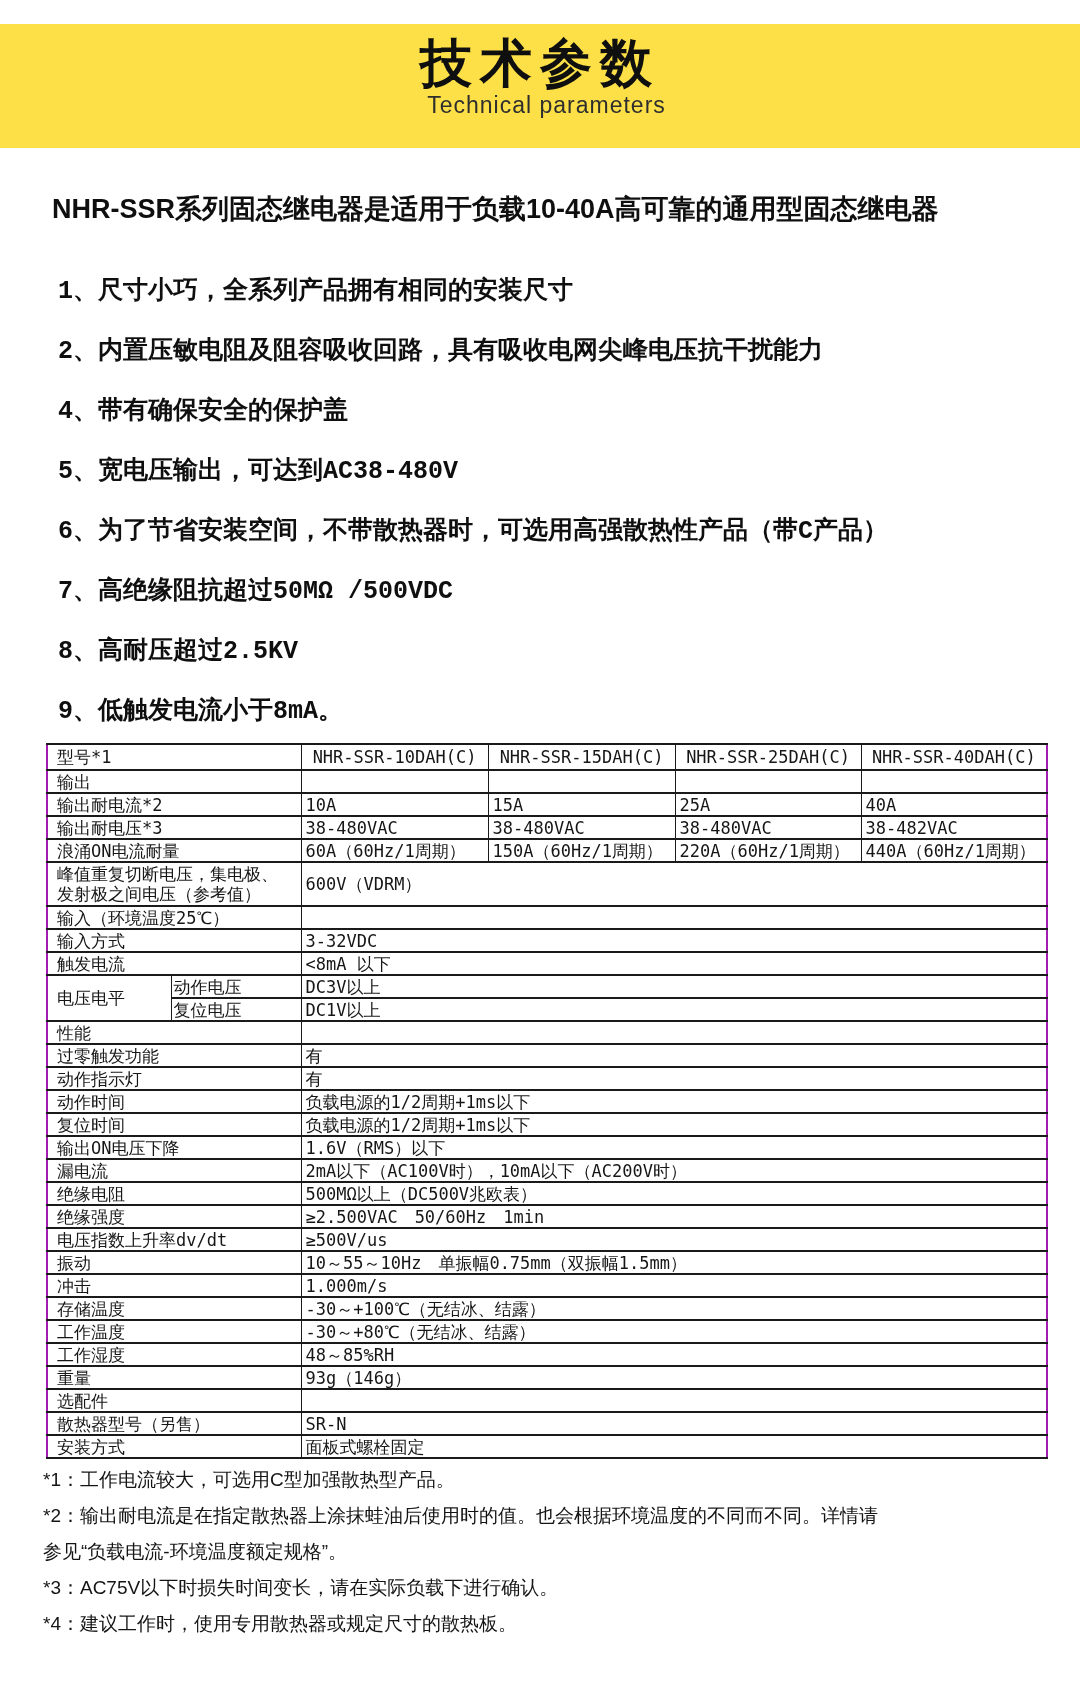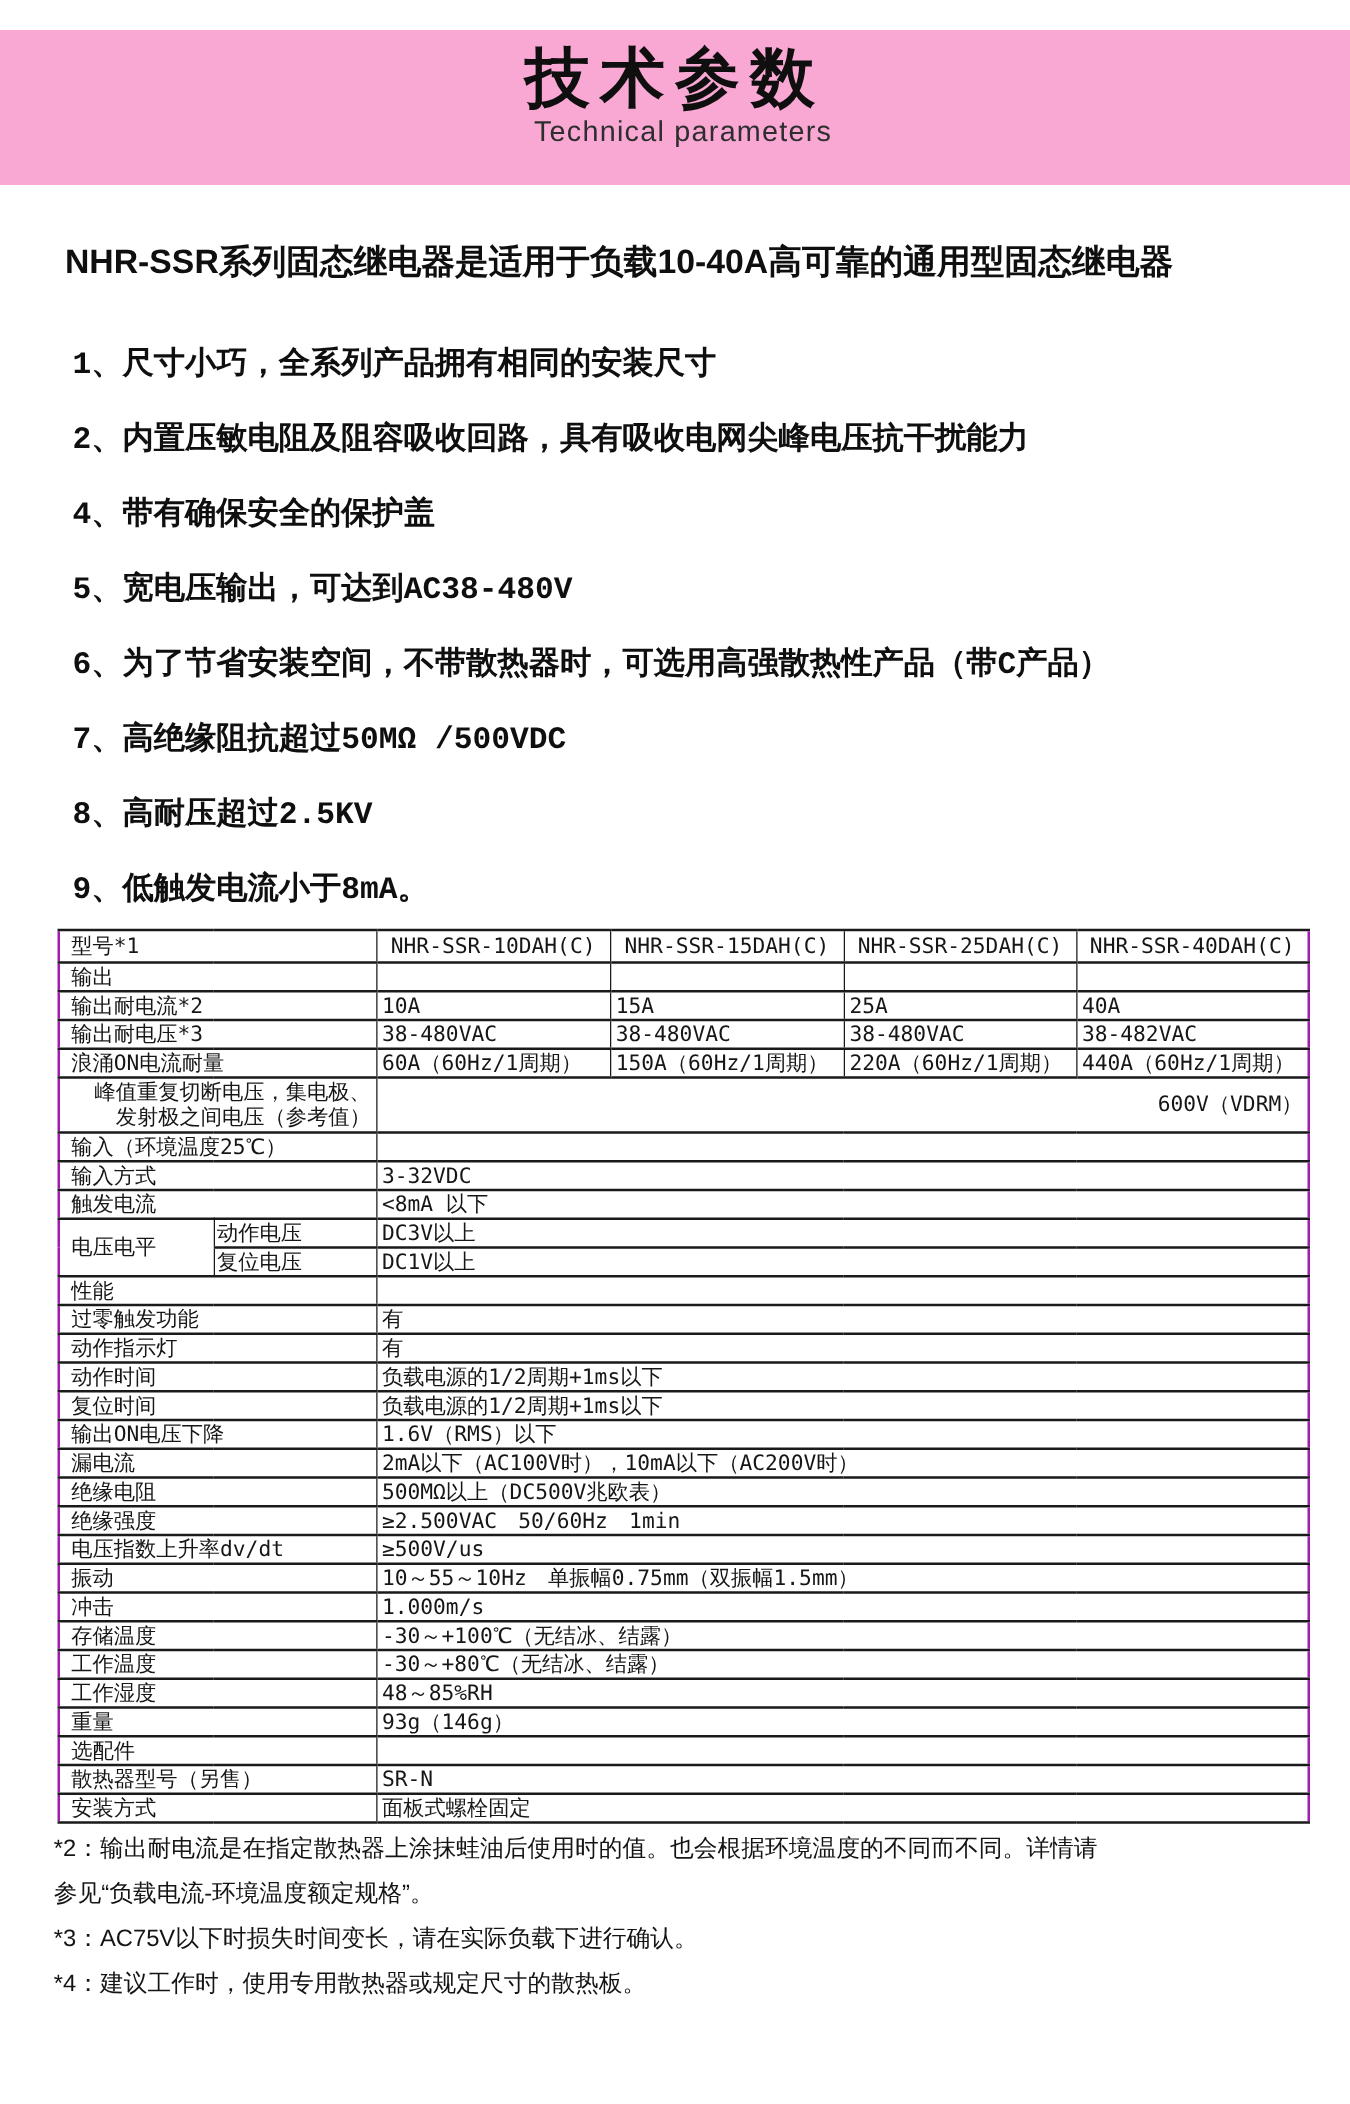--- a/index.html
+++ b/index.html
@@ -2,21 +2,21 @@
 <html><head>
 <meta charset="utf-8">
 <style>
   html,body{margin:0;padding:0;}
   body{
     width:1080px;height:1683px;background:#ffffff;color:#111;
     font-family:"Liberation Sans","DejaVu Sans",sans-serif;
     overflow:hidden;
   }
   .title-band{
-    margin-top:24px;height:124px;background:#f9a8d4;text-align:center;
+    margin-top:24px;height:124px;background:#fde047;text-align:center;
   }
   .title-cn{
     padding-top:10px;font-size:52px;font-weight:700;line-height:58px;
     letter-spacing:8px;color:#0f0f0f;
   }
   .title-en{
     font-size:23px;font-weight:400;color:#2e2e2e;line-height:26px;letter-spacing:1px;padding-left:13px;
   }
   .intro{
     margin:44px 0 0 52px;font-size:27px;font-weight:700;line-height:34px;color:#0f0f0f;
@@ -34,21 +34,21 @@
     border:2px solid #a21caf;
   }
   .spec-table td{
     border:1px solid #1a1a1a;border-top-width:2px;border-bottom-width:2px;
     height:21px;padding:0 4px 0 9px;overflow:hidden;white-space:nowrap;
   }
   .spec-table tr.r-header td{height:24px;}
   .spec-table tr.r-header td.val{text-align:center;padding:0 2px;}
   .spec-table td.val{padding-left:4px;}
   .spec-table td.sub{padding:0 2px;}
-  .spec-table tr.r-tall td{height:42px;white-space:normal;text-align:right;}
+  .spec-table tr.r-tall td{height:42px;white-space:normal;}
   .footnotes{margin:10px 0 0 43px;}
   .footnotes .note{
     font-size:19px;font-weight:500;line-height:22px;margin-top:14px;color:#141414;
   }
   .footnotes .note:first-child{margin-top:8px;}
 </style>
 </head>
 <body>
 
 <div class="page">
@@ -214,19 +214,20 @@
           <td class="val" colspan="4">SR-N</td>
         </tr>
         <tr>
           <td class="lbl" colspan="2">安装方式</td>
           <td class="val" colspan="4">面板式螺栓固定</td>
         </tr>
       </tbody>
   </table>
 
   <div class="footnotes">
+      <div class="note">*1：工作电流较大，可选用C型加强散热型产品。</div>
       <div class="note">*2：输出耐电流是在指定散热器上涂抹蛙油后使用时的值。也会根据环境温度的不同而不同。详情请</div>
       <div class="note">参见“负载电流-环境温度额定规格”。</div>
       <div class="note">*3：AC75V以下时损失时间变长，请在实际负载下进行确认。</div>
       <div class="note">*4：建议工作时，使用专用散热器或规定尺寸的散热板。</div>
     </div>
 
 </div>
 
 </body></html>

